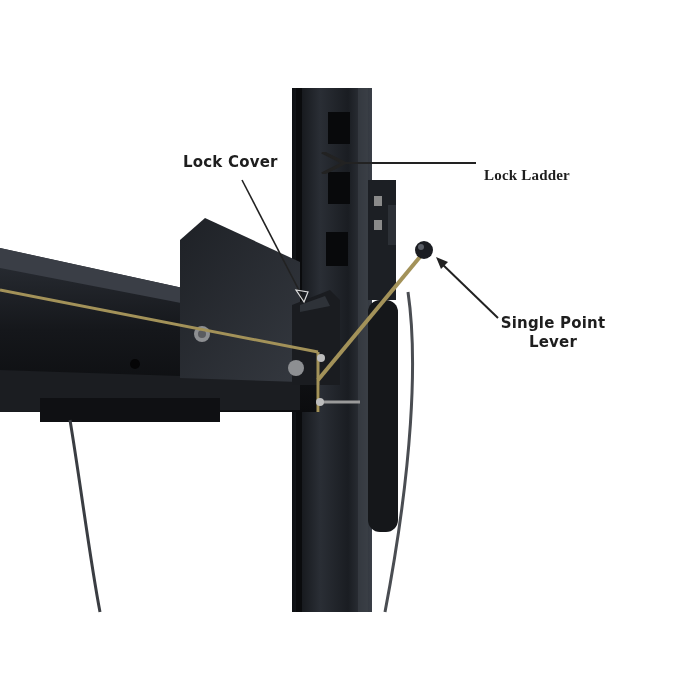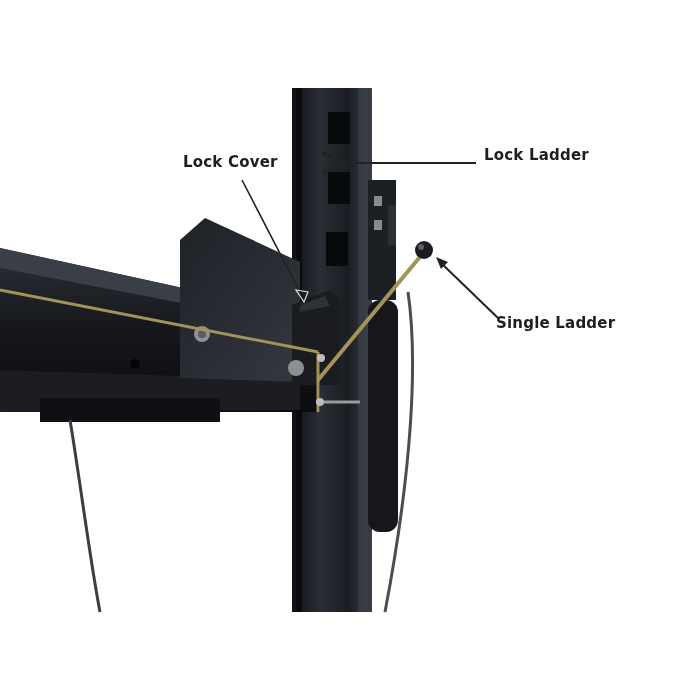--- a/index.html
+++ b/index.html
@@ -11,21 +11,21 @@
       font-family: "DejaVu Sans", sans-serif;
       font-weight: bold;
       font-size: 15px;
       color: #1e1e1e;
       line-height: 19px;
       white-space: nowrap;
       letter-spacing: 0.2px;
     }
     .label.center { text-align: center; }
     #lbl-lock-cover { left: 183px; top: 153px; }
-    #lbl-lock-ladder { left: 484px; top: 146px; }
+    #lbl-lock-ladder { left: 484px; top: 166px; font-family: Liberation Serif, serif; }
     #lbl-release { left: 496px; top: 314px; width: 114px; }
   </style>
 </head>
 <body>
 
 <div class="stage">
   <svg width="700" height="700" viewBox="0 0 700 700">
     <defs>
       <linearGradient id="postGrad" x1="0" x2="1" y1="0" y2="0">
         <stop offset="0" stop-color="#0d0f12"></stop>
@@ -103,15 +103,16 @@
     <line x1="242" y1="180" x2="304" y2="300" stroke="#222" stroke-width="1.6"></line>
     <polygon points="304,302 296,290 308,292" fill="none" stroke="#ddd" stroke-width="1.2"></polygon>
     <line x1="476" y1="163" x2="344" y2="163" stroke="#222" stroke-width="2.2" marker-end="url(#arrowOpen)"></line>
     <line x1="498" y1="318" x2="440" y2="262" stroke="#222" stroke-width="2"></line>
     <polygon points="436,257 448,262 441,269" fill="#222"></polygon>
   </svg>
 
   <div id="lbl-lock-cover" class="label">Lock Cover</div>
   <div id="lbl-lock-ladder" class="label">Lock Ladder</div>
   <div id="lbl-release" class="label center">
-    <div>Single Ladder</div>
+    <div>Single Point</div>
+    <div>Lever</div>
   </div>
 </div>
 
 </body></html>

